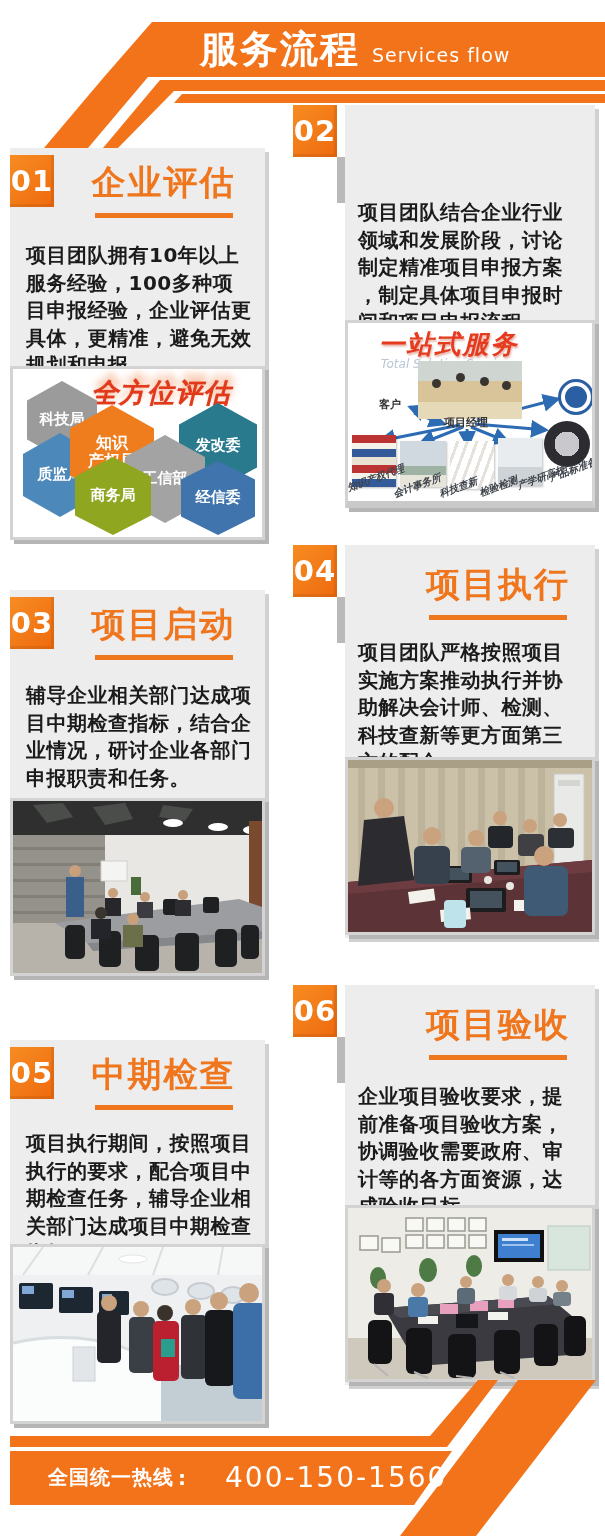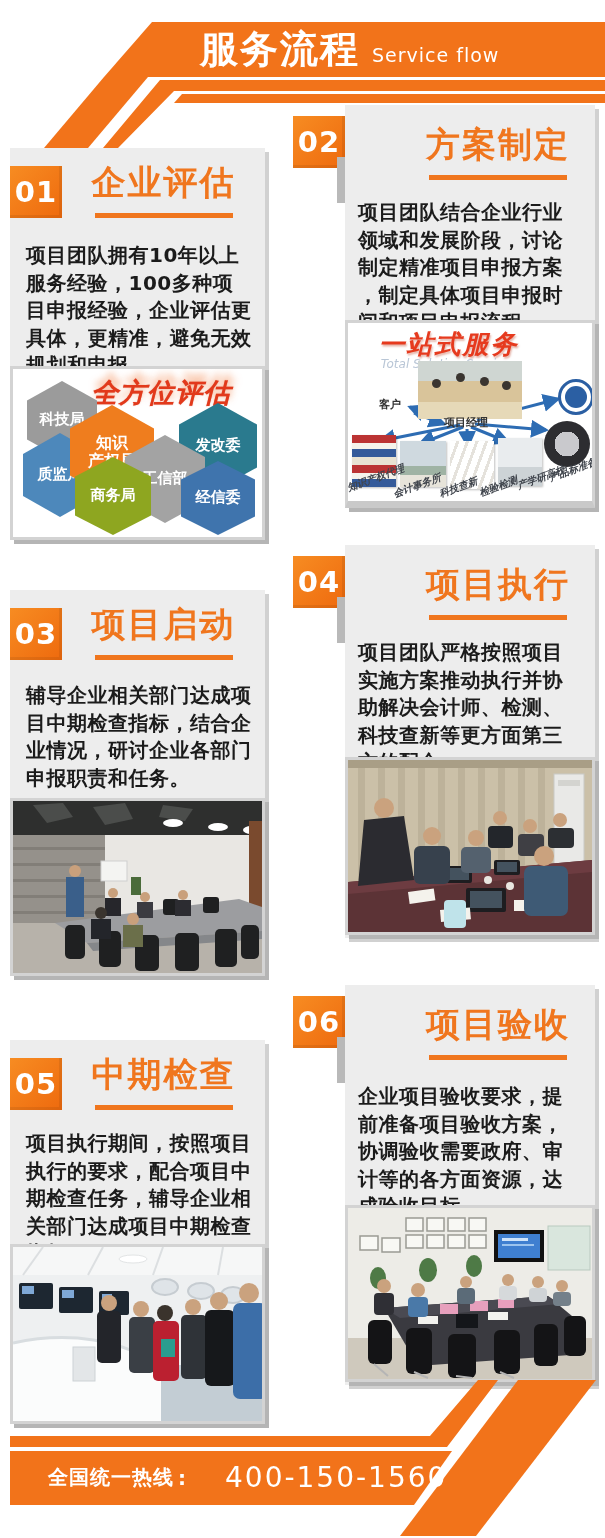--- a/index.html
+++ b/index.html
@@ -8,23 +8,23 @@
   #poster{position:relative;width:605px;height:1538px;background:#fff;overflow:hidden;margin:0 auto;}
 
   
   .swoosh{position:absolute;left:0;}
   .hdr-text{position:absolute;top:24px;left:200px;display:flex;align-items:baseline;color:#fff;}
   .hdr-title{font-size:38px;font-weight:bold;letter-spacing:2px;}
   .hdr-sub{font-size:19px;margin-left:12px;letter-spacing:1px;}
 
   
   .card{position:absolute;background:#EDEDED;box-shadow:4px 4px 0 rgba(0,0,0,.18);}
-  .badge{position:absolute;width:52px;height:52px;background:linear-gradient(135deg,#f78c22,#ee6a0e);
+  .badge{position:absolute;width:44px;height:52px;background:linear-gradient(135deg,#f78c22,#ee6a0e);
          color:#fff;font-size:29px;font-weight:bold;display:flex;align-items:center;justify-content:center;
-         letter-spacing:1px;box-shadow:inset -3px -3px 0 rgba(0,0,0,.07);margin-top:11px;}
+         letter-spacing:1px;box-shadow:inset -3px -3px 0 rgba(0,0,0,.07);}
   .badge-tab{position:absolute;width:8px;height:46px;background:#b9b9b9;}
   .card-title-row{position:absolute;top:12px;left:0;right:0;text-align:center;}
   .col-l .card-title-row{padding-left:52px;}
   .col-r .card-title-row{padding-left:56px;top:17px;}
   .card-title{font-size:34px;font-weight:bold;color:#F0761E;letter-spacing:2px;}
   .title-underline{width:138px;height:5px;background:#F0761E;margin:7px auto 0 auto;}
   .card-body{position:absolute;left:16px;right:13px;font-size:20px;font-weight:bold;color:#1b1b1b;
              line-height:27.5px;letter-spacing:.5px;line-break:anywhere;word-break:break-all;text-align:left;}
   .photo-frame{position:absolute;left:0;width:100%;background:#fff;border:3px solid #d3d3d3;
                box-shadow:4px 4px 0 #b5b5b5;overflow:hidden;}
@@ -69,21 +69,21 @@
 <div id="poster">
 
   <svg class="swoosh" style="top:0;" width="605" height="150" viewBox="0 0 605 150">
     <path d="M152,22 H605 V77 H104 Z" fill="#F2731A"></path>
     <path d="M104,77 L148,77 L88,148 L44,148 Z" fill="#F2731A"></path>
     <path d="M605,80 H160 L103,148 H118 L174,91 H605 Z" fill="#F2731A"></path>
     <path d="M605,94 H182 L174,103 H605 Z" fill="#F2731A"></path>
   </svg>
   <div class="hdr-text">
     <span class="hdr-title">服务流程</span>
-    <span class="hdr-sub">Service flow</span>
+    <span class="hdr-sub">Services flow</span>
   </div>
 
   <div class="card col-l" style="left:10px;top:148px;width:255px;height:392px;">
     <div class="badge" style="left:0;top:7px;">
       <span>01</span>
     </div>
     <div class="card-title-row">
       <div class="card-title">企业评估</div>
       <div class="title-underline"></div>
     </div>
@@ -115,24 +115,20 @@
           </div>
       </div>
     </div>
   </div>
 
   <div class="card col-r" style="left:345px;top:105px;width:250px;height:403px;">
     <div class="badge" style="left:-52px;top:0;">
       <span>02</span>
     </div>
     <div class="badge-tab" style="left:-8px;top:52px;"></div>
-    <div class="card-title-row">
-      <div class="card-title">方案制定</div>
-      <div class="title-underline"></div>
-    </div>
     <div class="card-body" style="top:94px;left:13px;">项目团队结合企业行业领域和发展阶段，讨论制定精准项目申报方案，制定具体项目申报时间和项目申报流程。</div>
     <div class="photo-frame" style="top:215px;height:188px;border-bottom:7px solid #c9c9c9;">
       <div class="svcwrap">
         <svg style="position:absolute;left:0;top:0;" width="244" height="178" viewBox="0 0 244 178">
           <defs>
               <marker id="ah" markerWidth="7" markerHeight="7" refX="5" refY="3" orient="auto">
                 <path d="M0,0 L6,3 L0,6 Z" fill="#2d6cb3"></path>
               </marker>
             </defs>
           <g stroke="#2d6cb3" stroke-width="3" fill="none">

